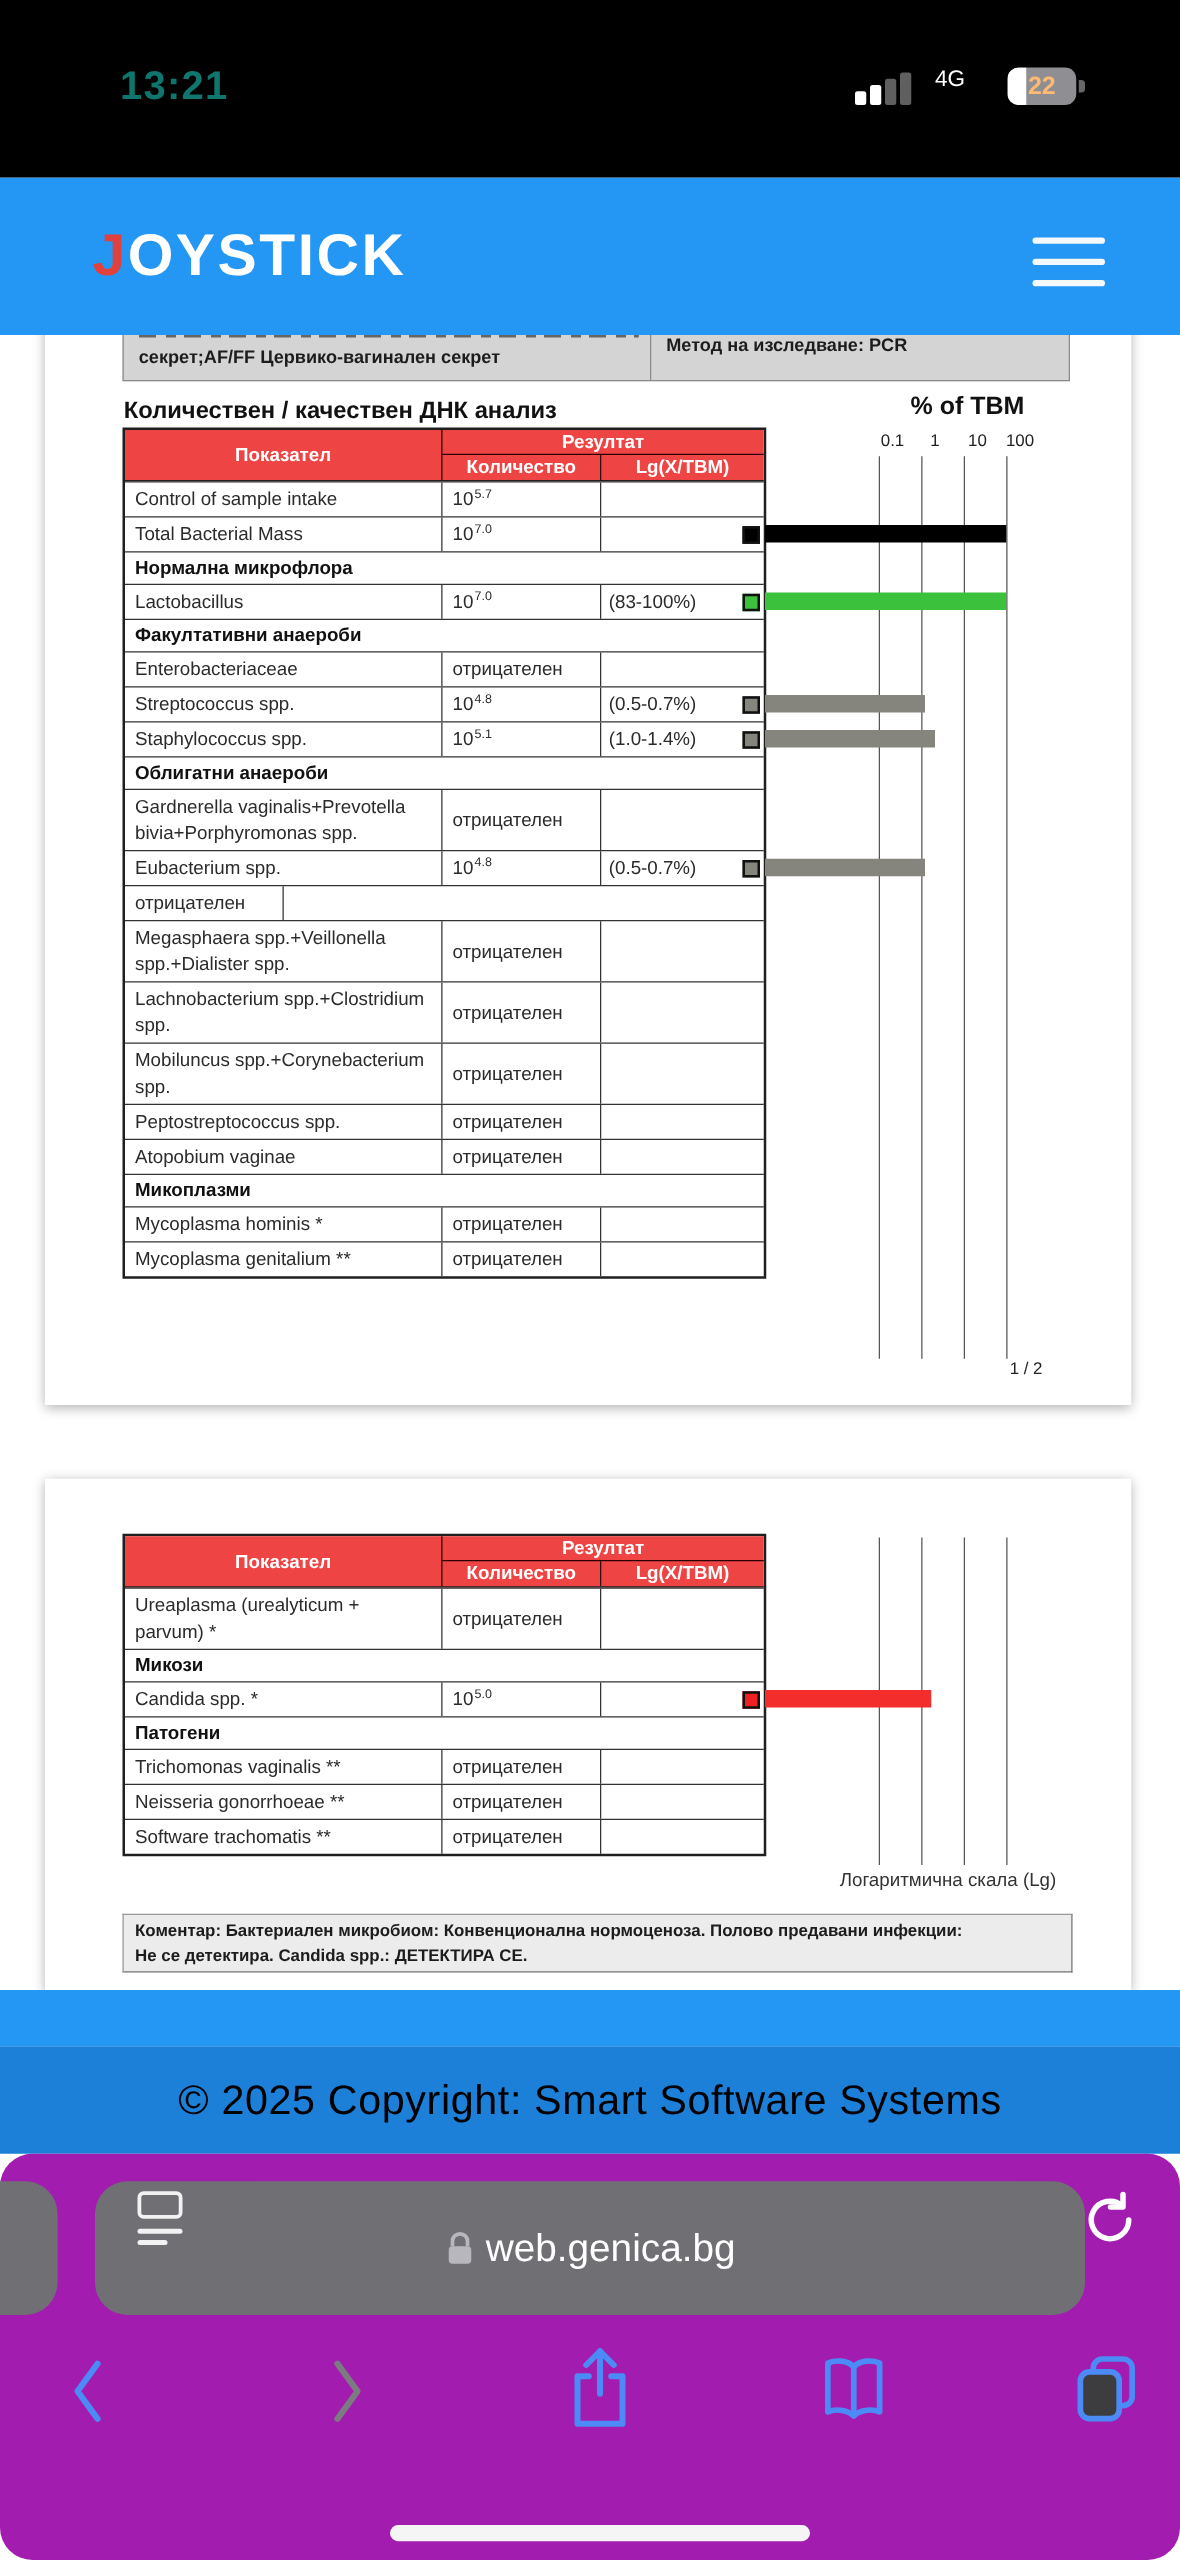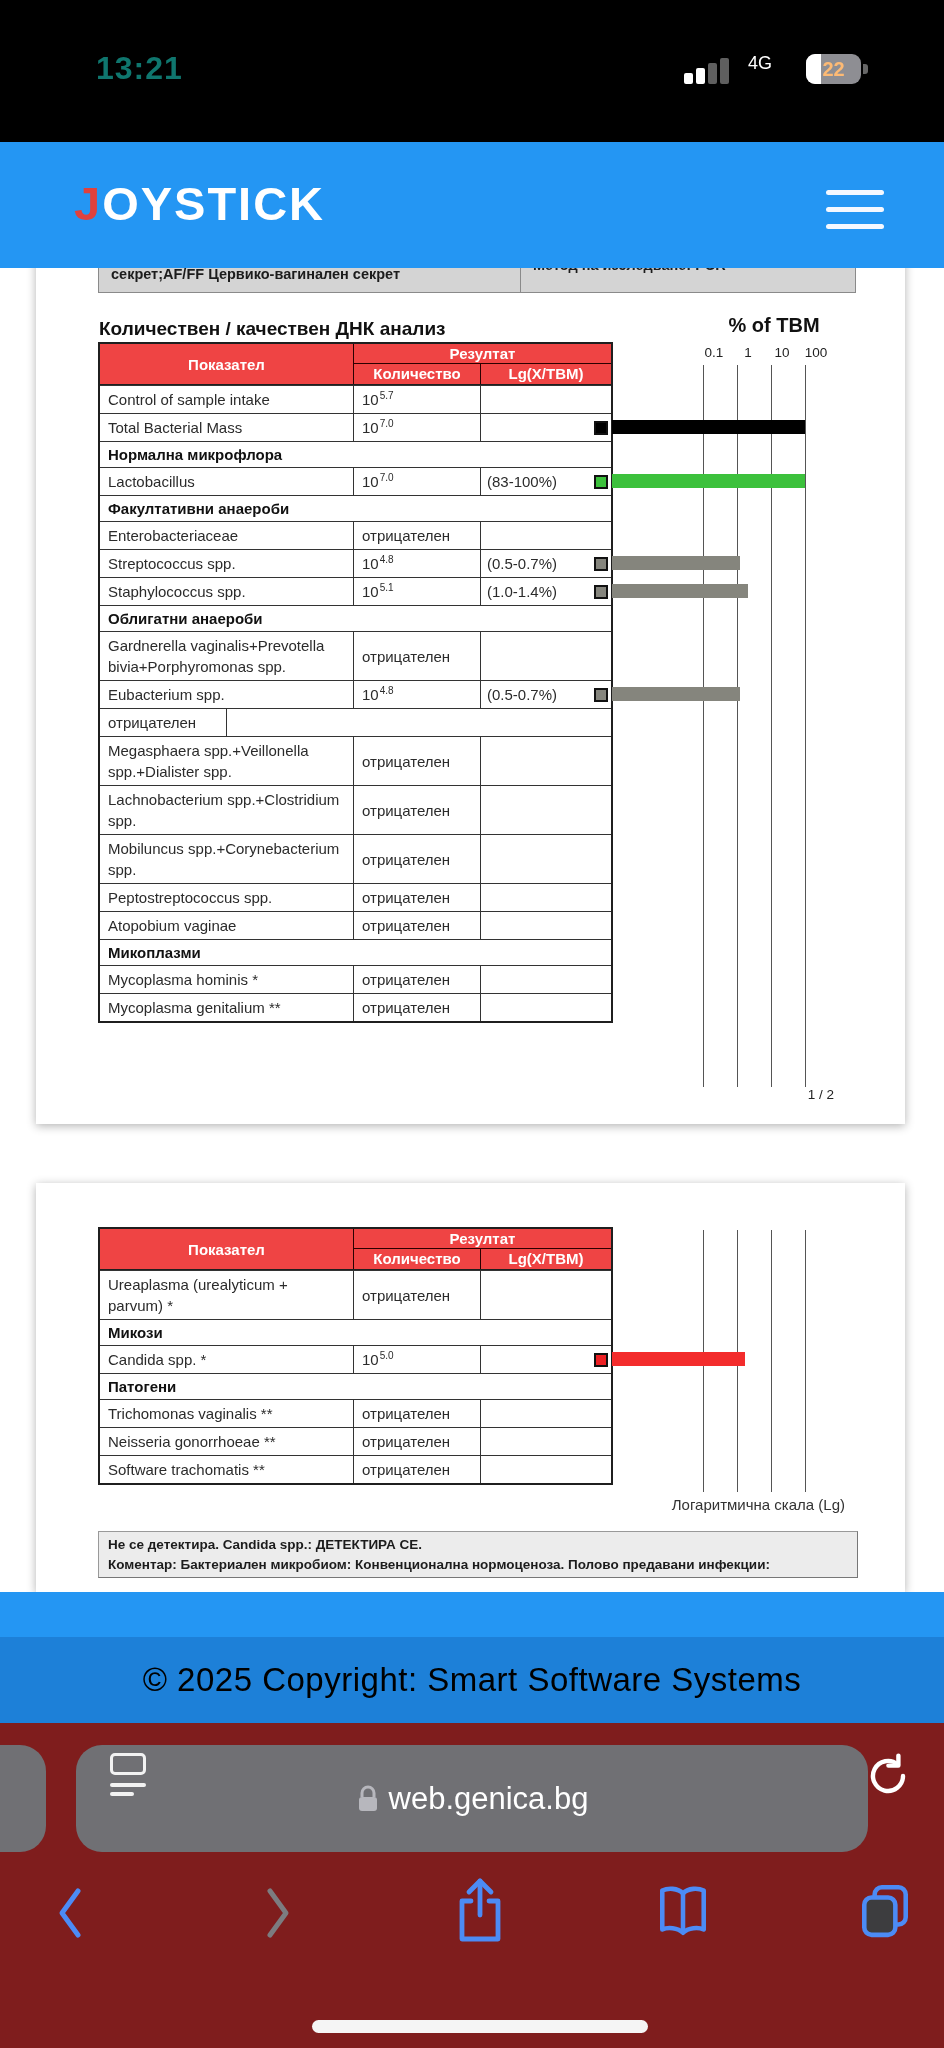--- a/index.html
+++ b/index.html
@@ -25,21 +25,21 @@
   #app-header { position:absolute; left:0; top:142px; width:944px; height:126px; background:#2496f3; z-index:4; }
   #logo { position:absolute; left:74px; top:34px; font-size:47px; font-weight:800; letter-spacing:2px; color:#fff; }
   #logo .accent { color:#e0413d; }
   #hamburger { position:absolute; left:826px; top:48px; width:58px; height:44px; cursor:pointer; }
   #hamburger .line { position:absolute; left:0; width:58px; height:5px; border-radius:3px; background:#f4f8ff; }
   
   .card { position:absolute; left:36px; width:869px; background:#fff; box-shadow:0 2px 9px rgba(0,0,0,.30); z-index:1; }
   #card1 { top:205px; height:919px; }
   #card2 { top:1183px; height:409px; }
   
-  #info-box { position:absolute; left:98px; top:243px; width:758px; height:50px; background:#d4d4d4; border:1px solid #8a8a8a; z-index:2; }
+  #info-box { position:absolute; left:98px; top:255px; width:758px; height:50px; background:#d4d4d4; border:1px solid #8a8a8a; z-index:2; }
   #info-box .vdiv { position:absolute; left:421px; top:0; width:1px; height:48px; background:#8a8a8a; }
   #info-clip { position:absolute; left:12px; top:6px; width:400px; height:8px;
     background:repeating-linear-gradient(90deg,#4a4a4a 0 14px,transparent 14px 22px,#4a4a4a 22px 30px,transparent 30px 36px); opacity:.8; }
   #info-left-line { position:absolute; left:12px; top:22px; font-size:14.5px; font-weight:700; color:#1c1c1c; }
   #info-right-line { position:absolute; left:434px; top:13px; font-size:14.5px; font-weight:700; color:#1c1c1c; }
   
   #doc-title { position:absolute; left:99px; top:318px; font-size:19px; font-weight:700; color:#111; z-index:2; }
   #chart-title { position:absolute; left:703px; top:314px; width:142px; text-align:center; font-size:20px; font-weight:700; color:#111; z-index:2; }
   
   .rtable { position:absolute; left:98px; width:515px; border:2px solid #1f1f1f; background:#fff; z-index:2; font-size:15px; color:#2b2b2b; }
@@ -66,21 +66,21 @@
   .hbar { position:absolute; height:14px; z-index:3; }
   #page-indicator { position:absolute; left:760px; top:1087px; width:74px; text-align:right; font-size:13.5px; color:#222; z-index:2; }
   #scale-caption { position:absolute; left:595px; top:1496px; width:250px; text-align:right; font-size:15px; color:#333; z-index:2; }
   
   #comment-box { position:absolute; left:98px; top:1531px; width:760px; height:47px; background:#ececec; border:1px solid #999; border-right-color:#777; border-bottom-color:#777; padding:3px 9px; font-size:13.5px; font-weight:700; color:#1c1c1c; line-height:20px; z-index:2; }
   
   #footer-light { position:absolute; left:0; top:1592px; width:944px; height:45px; background:#2496f3; z-index:3; }
   #footer-dark { position:absolute; left:0; top:1637px; width:944px; height:86px; background:#1d80d8; z-index:3; display:flex; align-items:center; justify-content:center; }
   #copyright { color:#000000; font-size:33px; font-weight:400; letter-spacing:.5px; }
   
-  #safari { position:absolute; left:0; top:1723px; width:944px; height:325px; background:#7f1d1d; z-index:4; }
+  #safari { position:absolute; left:0; top:1723px; width:944px; height:325px; background:#a21caf; z-index:4;border-radius:26px; }
   #peek-tab { position:absolute; left:-30px; top:22px; width:76px; height:107px; border-radius:26px; background:#707074; }
   #url-bar { position:absolute; left:76px; top:22px; width:792px; height:107px; border-radius:26px; background:#707074; cursor:pointer; }
   #page-menu-btn { position:absolute; left:104px; top:28px; width:52px; height:52px; }
   #page-menu-btn .rect { position:absolute; left:6px; top:2px; width:36px; height:22px; border:3.5px solid #f2f2f2; border-radius:5px; }
   #page-menu-btn .l1 { position:absolute; left:6px; top:32px; width:36px; height:3.5px; background:#f2f2f2; border-radius:2px; }
   #page-menu-btn .l2 { position:absolute; left:6px; top:41px; width:24px; height:3.5px; background:#f2f2f2; border-radius:2px; }
   #url-center { position:absolute; left:0; top:0; width:792px; height:107px; display:flex; align-items:center; justify-content:center; gap:9px; }
   #url-text { color:#fff; font-size:31px; font-weight:400; }
   #reload-btn { position:absolute; right:32px; top:29px; width:48px; height:48px; }
   .tool { position:absolute; width:56px; height:60px; }
@@ -288,22 +288,22 @@
         <div class="c-label">Software trachomatis **</div>
         <div class="c-qty">отрицателен</div>
         <div class="c-lg"></div>
       </div>
     </div>
 
   <div id="page-indicator">1 / 2</div>
   <div id="scale-caption">Логаритмична скала (Lg)</div>
 
   <div id="comment-box">
+    <div>Коментар: Бактериален микробиом: Конвенционална нормоценоза. Полово предавани инфекции:</div>
     <div>Не се детектира. Candida spp.: ДЕТЕКТИРА СЕ.</div>
-    <div>Коментар: Бактериален микробиом: Конвенционална нормоценоза. Полово предавани инфекции:</div>
   </div>
 
   <div id="footer-light"></div>
   <div id="footer-dark">
     <div id="copyright">© 2025 Copyright: Smart Software Systems</div>
   </div>
 
   <div id="safari">
     <div id="peek-tab"></div>
     <div id="url-bar">

